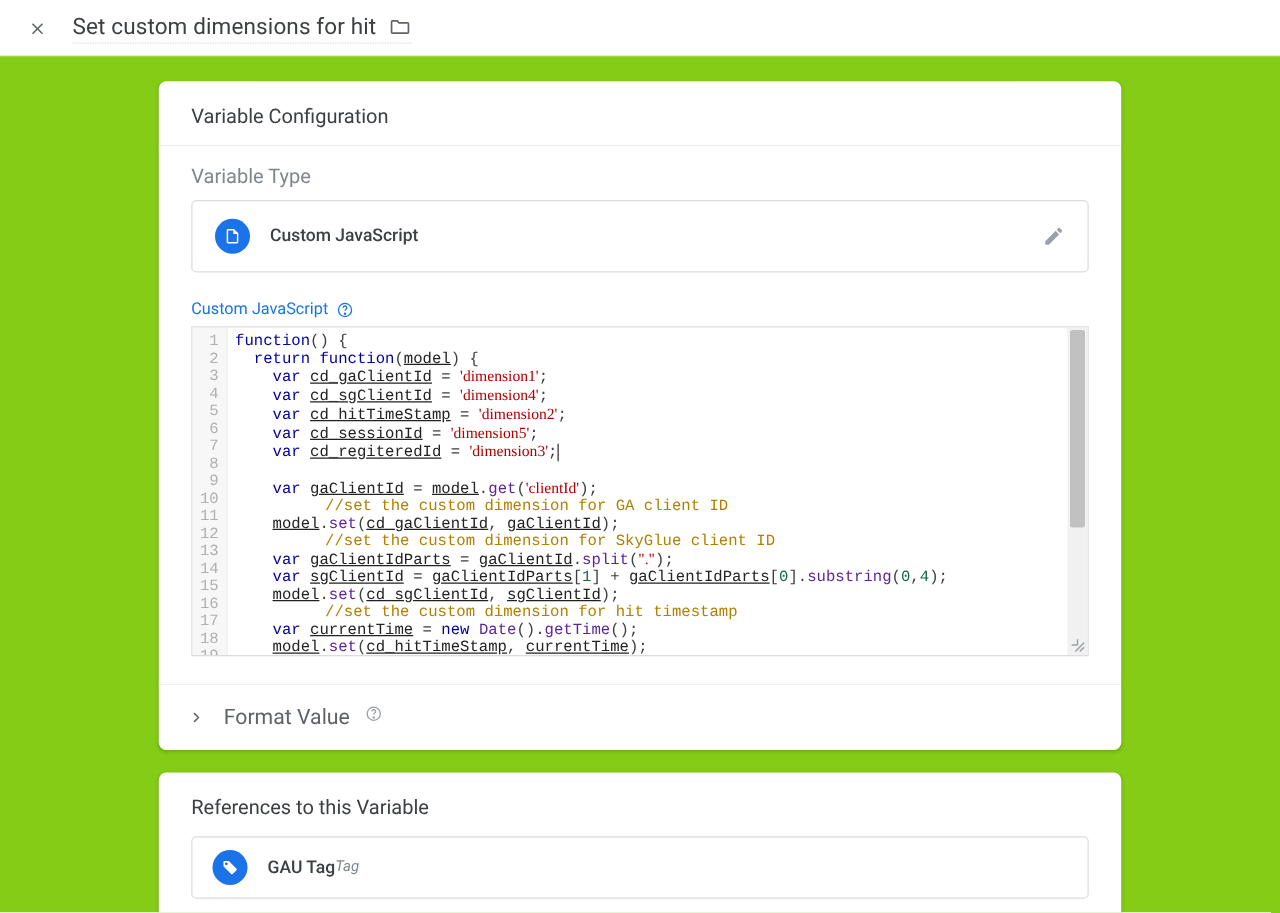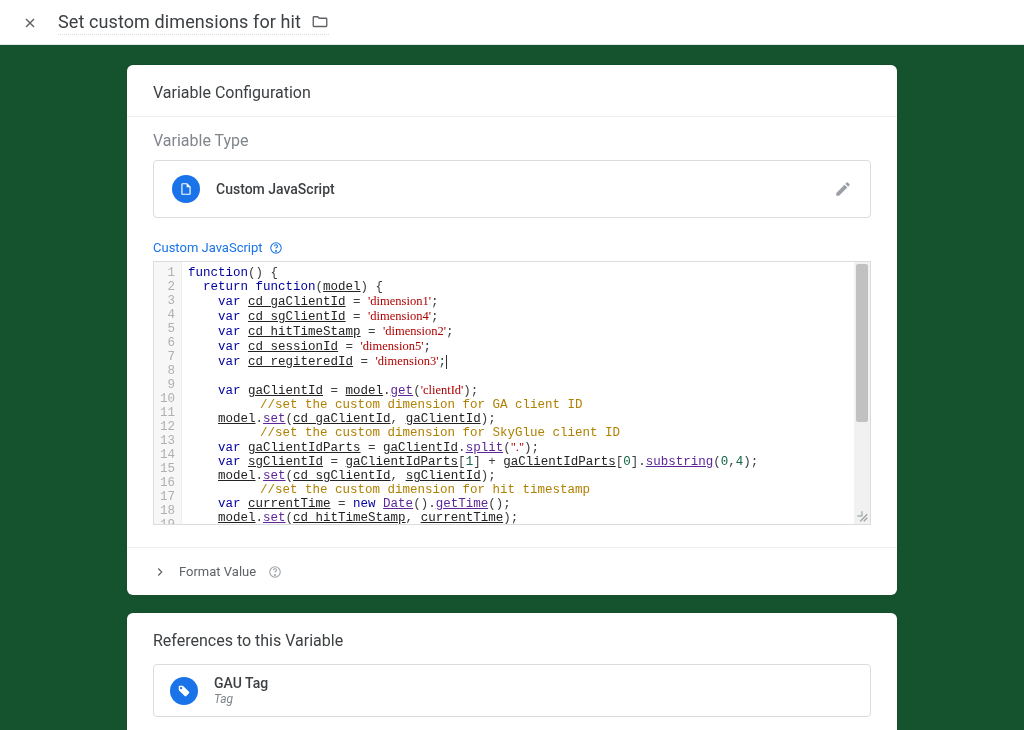--- a/index.html
+++ b/index.html
@@ -36,21 +36,21 @@
   .title {
     font-size: 18px;
     font-weight: 400;
     color: #3c4043;
     letter-spacing: 0.1px;
   }
   .folder-icon { color: #5f6368; display:flex; }
 
   
   .main {
-    background: #14532d;
+    background: #84cc16;
     height: calc(730px - 45px);
     display:flex;
     flex-direction: column;
     align-items: center;
     padding: 20px 0;
     gap: 18px;
     overflow: hidden;
   }
   .card {
     width: 770px;
@@ -139,21 +139,21 @@
     width: 28px;
     flex-shrink:0;
   }
   .code-lines {
     padding: 4px 6px;
     white-space: pre;
     flex:1;
     overflow:hidden;
   }
   .kw { color: #0000a0; }
-  .fn { color: #5c2699; text-decoration: underline; }
+  .fn { color: #5c2699; }
   .id { color: #222; text-decoration: underline; }
   .str { color: #b00000; font-family: Liberation Serif, serif; }
   .com { color: #b08000; margin-left: 42px; }
   .num { color: #116644; }
   .new { color: #0000a0; }
   .scroll-track {
     position:absolute;
     right:0; top:0;
     width: 16px; height: 100%;
     background: #f1f1f1;
@@ -172,24 +172,23 @@
     color:#9aa0a6;
     display:flex;
   }
 
   
   .format-row {
     border-top: 1px solid #eceff1;
     margin: 22px -26px -10px -26px;
     padding: 16px 26px 4px 26px;
     display:flex;
-    align-items:center;
     gap: 12px;
     color: #5f6368;
-    font-size: 13px;
+    font-size: 17px;
   }
   .chev { color:#5f6368; display:flex; transform: rotate(-90deg);}
   .help-grey { color:#9aa0a6; display:flex;}
 
   
   .ref-box {
     border: 1px solid #dadce0;
     border-radius: 4px;
     padding: 10px 16px;
     display:flex;
@@ -198,21 +197,21 @@
     margin-top: 4px;
   }
   .ref-icon {
     width: 28px; height: 28px;
     border-radius: 50%;
     background: #1a73e8;
     display:flex; align-items:center; justify-content:center;
     color:#fff;
     flex-shrink:0;
   }
-  .ref-text { display:flex; flex-direction:column; }
+  .ref-text { display:flex; flex-direction:row; }
   .ref-name { font-size: 14px; font-weight:500; color:#3c4043; line-height:1.2;}
   .ref-type { font-size: 12px; color:#80868b; line-height:1.2;font-style:italic;}
 
   svg { display:block; }
   .cursor { border-right: 1px solid #333; }
 </style>
 </head>
 <body>
 
 <div class="topbar">

